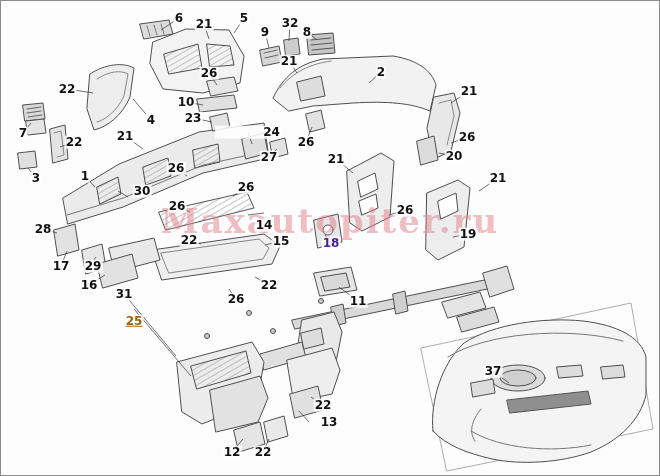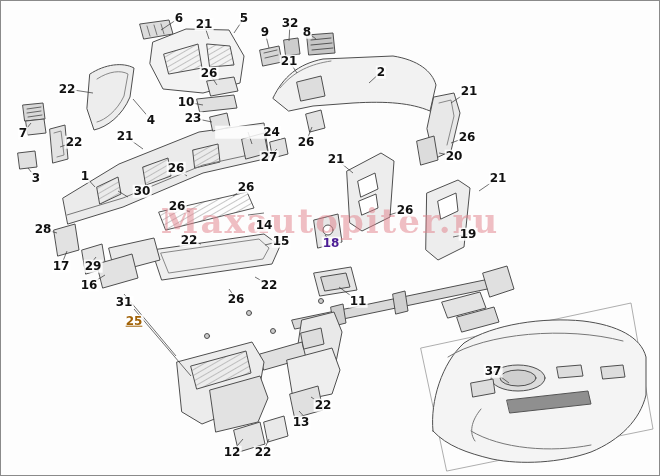--- a/index.html
+++ b/index.html
@@ -331,25 +331,25 @@
       <div class="label" style="left: 263px; top: 224px; color: rgb(17, 17, 17);">14</div>
       <div class="label" style="left: 404px; top: 209px; color: rgb(17, 17, 17);">26</div>
       <div class="label" style="left: 42px; top: 228px; color: rgb(17, 17, 17);">28</div>
       <div class="label" style="left: 188px; top: 239px; color: rgb(17, 17, 17);">22</div>
       <div class="label" style="left: 280px; top: 240px; color: rgb(17, 17, 17);">15</div>
       <div class="label" style="left: 330px; top: 242px; color: #4c1d95;">18</div>
       <div class="label" style="left: 467px; top: 233px; color: rgb(17, 17, 17);">19</div>
       <div class="label" style="left: 60px; top: 265px; color: rgb(17, 17, 17);">17</div>
       <div class="label" style="left: 92px; top: 265px; color: rgb(17, 17, 17);">29</div>
       <div class="label" style="left: 88px; top: 284px; color: rgb(17, 17, 17);">16</div>
-      <div class="label" style="left: 123px; top: 293px; color: rgb(17, 17, 17); margin-top: 8px;">31</div>
+      <div class="label" style="left: 123px; top: 293px; color: rgb(17, 17, 17);">31</div>
       <div class="label" style="left: 133px; top: 320px; color: #a16207; text-decoration: underline;">25</div>
       <div class="label" style="left: 268px; top: 284px; color: rgb(17, 17, 17);">22</div>
       <div class="label" style="left: 235px; top: 298px; color: rgb(17, 17, 17);">26</div>
       <div class="label" style="left: 357px; top: 300px; color: rgb(17, 17, 17);">11</div>
       <div class="label" style="left: 492px; top: 370px; color: rgb(17, 17, 17);">37</div>
       <div class="label" style="left: 322px; top: 404px; color: rgb(17, 17, 17);">22</div>
-      <div class="label" style="left: 300px; top: 421px; color: rgb(17, 17, 17);">13</div>
+      <div class="label" style="left: 328px; top: 421px; color: rgb(17, 17, 17);">13</div>
       <div class="label" style="left: 231px; top: 451px; color: rgb(17, 17, 17);">12</div>
       <div class="label" style="left: 262px; top: 451px; color: rgb(17, 17, 17);">22</div>
     </div>
 
 </div>
 
 </body></html>

